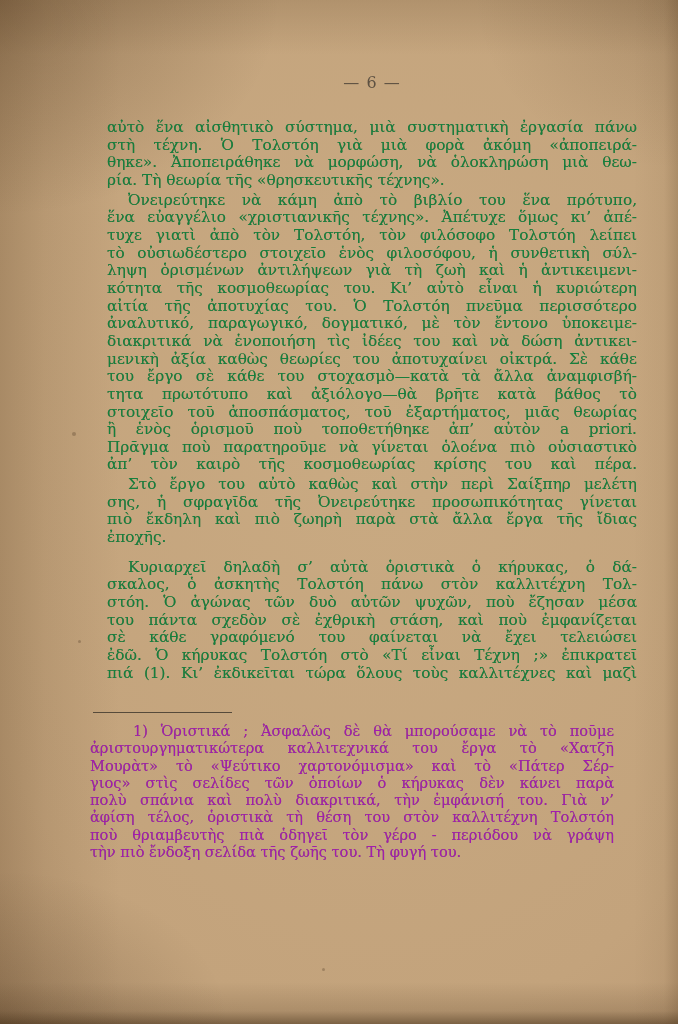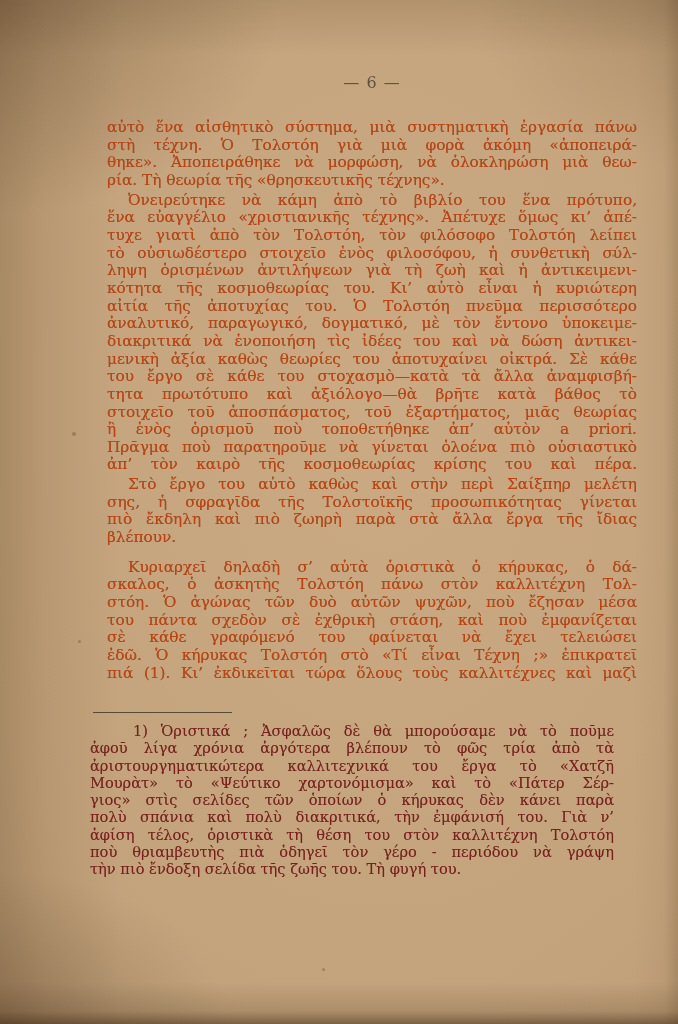--- a/index.html
+++ b/index.html
@@ -17,26 +17,26 @@
       radial-gradient(120% 110% at 56% 40%, #c9aa82 0%, #c3a37c 55%, #b79571 85%, #ad8b64 100%);
   }
   .sheet { position: absolute; inset: 0; }
   .pagenum {
     position: absolute; left: 107px; top: 73px; width: 530px;
     text-align: center; font-size: 16px; color: #5d5142;
     letter-spacing: 1px;
   }
   .main {
     position: absolute; left: 107px; top: 119px; width: 530px;
-    font-size: 15.3px; line-height: 17.66px; color: #c2410c;
+    font-size: 15.3px; line-height: 17.66px; color: #15803d;
     text-shadow: 0 0 0.6px rgba(84,72,56,0.55);
   }
   .footnote {
     position: absolute; left: 90px; top: 722px; width: 524px;
-    font-size: 14.6px; line-height: 17.3px; color: #7f1d1d;
+    font-size: 14.6px; line-height: 17.3px; color: #a21caf;
     text-shadow: 0 0 0.6px rgba(84,72,56,0.55);
   }
   .fnrule {
     position: absolute; left: 93px; top: 712px; width: 139px; height: 0;
     border-top: 1.6px solid #564a3a;
   }
   .line { text-align: justify; text-align-last: justify; white-space: normal; }
   .line.flush { text-align: center; text-align-last: left; }
   .line.ind { text-indent: 21px; }
   .line.ind-fn { text-indent: 43px; }
@@ -84,42 +84,41 @@
       <div class="line">του ἔργο σὲ κάθε του στοχασμὸ—κατὰ τὰ ἄλλα ἀναμφισβή-</div>
       <div class="line">τητα πρωτότυπο καὶ ἀξιόλογο—θὰ βρῆτε κατὰ βάθος τὸ</div>
       <div class="line">στοιχεῖο τοῦ ἀποσπάσματος, τοῦ ἐξαρτήματος, μιᾶς θεωρίας</div>
       <div class="line">ἢ ἑνὸς ὁρισμοῦ ποὺ τοποθετήθηκε ἀπ’ αὐτὸν a priori.</div>
       <div class="line">Πρᾶγμα ποὺ παρατηροῦμε νὰ γίνεται ὁλοένα πιὸ οὐσιαστικὸ</div>
       <div class="line">ἀπ’ τὸν καιρὸ τῆς κοσμοθεωρίας κρίσης του καὶ πέρα.</div>
     </div>
 
     <div class="para">
       <div class="line ind">Στὸ ἔργο του αὐτὸ καθὼς καὶ στὴν περὶ Σαίξπηρ μελέτη</div>
-      <div class="line">σης, ἡ σφραγῖδα τῆς Τολστοϊκῆς προσωπικότητας γίνεται</div>
+      <div class="line">σης, ἡ σφραγῖδα τῆς Ὀνειρεύτηκε προσωπικότητας γίνεται</div>
       <div class="line">πιὸ ἔκδηλη καὶ πιὸ ζωηρὴ παρὰ στὰ ἄλλα ἔργα τῆς ἴδιας</div>
-      <div class="line flush">βλέπουν.</div>
+      <div class="line flush">ἐποχῆς.</div>
     </div>
 
     <div class="para gap">
       <div class="line ind">Κυριαρχεῖ δηλαδὴ σ’ αὐτὰ ὁριστικὰ ὁ κήρυκας, ὁ δά-</div>
       <div class="line">σκαλος, ὁ ἀσκητὴς Τολστόη πάνω στὸν καλλιτέχνη Τολ-</div>
       <div class="line">στόη. Ὁ ἀγώνας τῶν δυὸ αὐτῶν ψυχῶν, ποὺ ἔζησαν μέσα</div>
       <div class="line">του πάντα σχεδὸν σὲ ἐχθρικὴ στάση, καὶ ποὺ ἐμφανίζεται</div>
       <div class="line">σὲ κάθε γραφόμενό του φαίνεται νὰ ἔχει τελειώσει</div>
       <div class="line">ἐδῶ. Ὁ κήρυκας Τολστόη στὸ «Τί εἶναι Τέχνη ;» ἐπικρατεῖ</div>
       <div class="line">πιά (1). Κι’ ἐκδικεῖται τώρα ὅλους τοὺς καλλιτέχνες καὶ μαζὶ</div>
     </div>
 
   </div>
 
   <div class="fnrule"></div>
 
   <div class="footnote">
     <div class="line ind-fn">1) Ὁριστικά ; Ἀσφαλῶς δὲ θὰ μπορούσαμε νὰ τὸ ποῦμε</div>
-    <div class="line">ἀφοῦ λίγα χρόνια ἀργότερα βλέπουν τὸ φῶς τρία ἀπὸ τὰ</div>
     <div class="line">ἀριστουργηματικώτερα καλλιτεχνικά του ἔργα τὸ «Χατζῆ</div>
     <div class="line">Μουρὰτ» τὸ «Ψεύτικο χαρτονόμισμα» καὶ τὸ «Πάτερ Σέρ-</div>
     <div class="line">γιος» στὶς σελίδες τῶν ὁποίων ὁ κήρυκας δὲν κάνει παρὰ</div>
     <div class="line">πολὺ σπάνια καὶ πολὺ διακριτικά, τὴν ἐμφάνισή του. Γιὰ ν’</div>
     <div class="line">ἀφίση τέλος, ὁριστικὰ τὴ θέση του στὸν καλλιτέχνη Τολστόη</div>
     <div class="line">ποὺ θριαμβευτὴς πιὰ ὁδηγεῖ τὸν γέρο - περιόδου νὰ γράψη</div>
     <div class="line flush">τὴν πιὸ ἔνδοξη σελίδα τῆς ζωῆς του. Τὴ φυγή του.</div>
   </div>
 
 </div>

